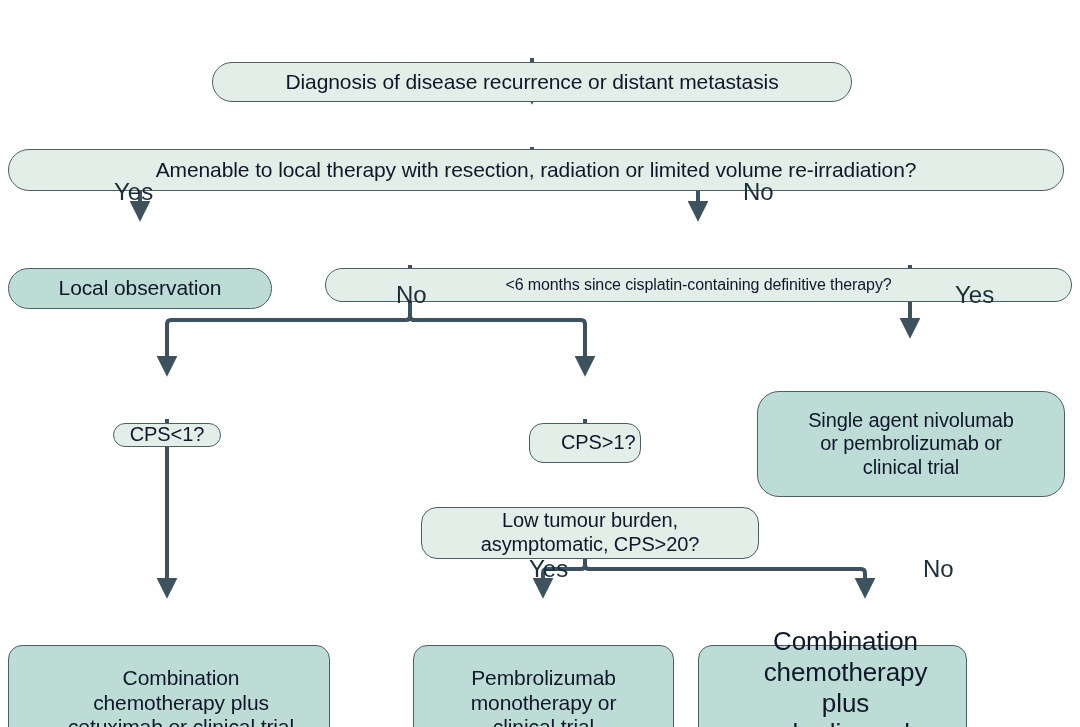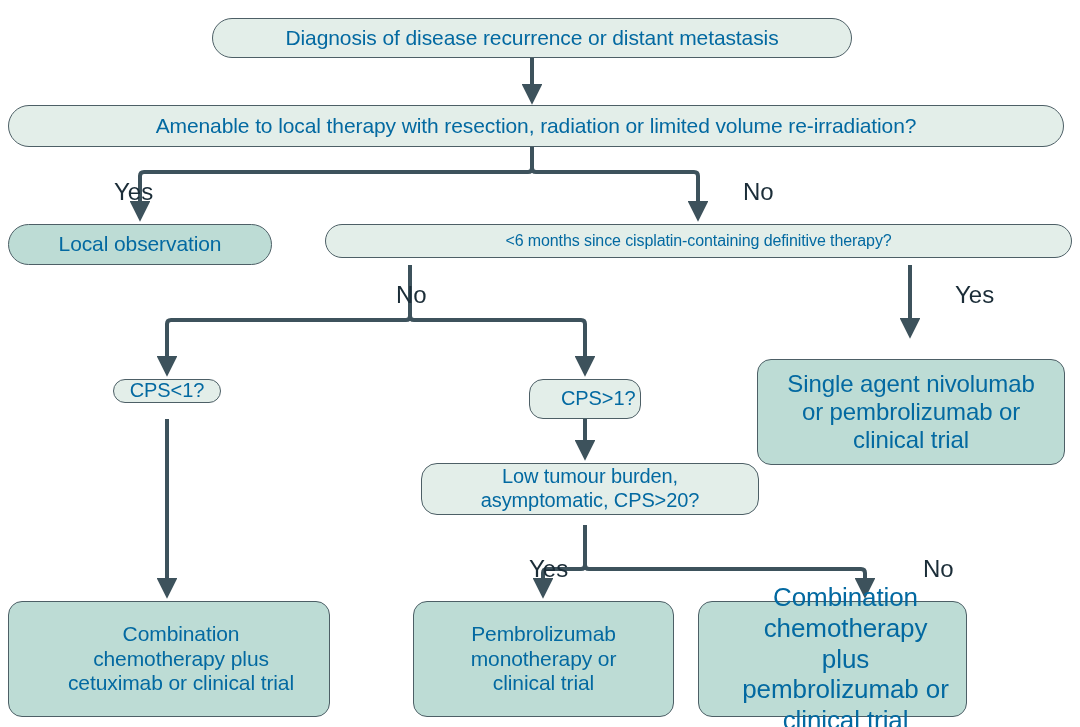--- a/index.html
+++ b/index.html
@@ -27,24 +27,25 @@
     pointer-events: none;
   }
   .node {
     position: absolute;
     box-sizing: border-box;
     display: flex;
     align-items: center;
     justify-content: center;
     text-align: center;
     border: 1.6px solid #4d5f66;
-    color: #0369a1;
+    color: #0f172a;
     line-height: 1.18;
     padding: 2px 10px;
     letter-spacing: -0.1px;
+    margin-top: 44px;
   }
   .decision {
     background: #e3eee9;
   }
   .terminal {
     background: #bddcd5;
   }
   .node .txt {
     display: block;
     width: 100%;
@@ -60,21 +61,21 @@
   }
 
   
   #n-diagnosis   { left:212px; top:18px;  width:640px; height:40px; border-radius:20px; font-size:21px; }
   #n-amenable    { left:8px;   top:105px; width:1056px;height:42px; border-radius:21px; font-size:21px; }
   #n-local-obs   { left:8px;   top:224px; width:264px; height:41px; border-radius:20.5px;font-size:21px; }
   #n-cisplatin   { left:325px; top:224px; width:747px; height:34px; border-radius:20.5px;font-size:16px; }
   #n-cps-lt1     { left:113px; top:379px; width:108px; height:24px; border-radius:14px;  font-size:20px; }
   #n-cps-gt1     { left:529px; top:379px; width:112px; height:40px; border-radius:14px;  font-size:20px;padding-left:31px; }
   #n-low-burden  { left:421px; top:463px; width:338px; height:52px; border-radius:16px;  font-size:20px; }
-  #n-nivolumab   { left:757px; top:359px; width:308px; height:106px;border-radius:14px;  font-size:24px; }
+  #n-nivolumab   { left:757px; top:347px; width:308px; height:106px;border-radius:22px;  font-size:20px; }
   #n-combo-cetux { left:8px;   top:601px; width:322px; height:116px;border-radius:14px;  font-size:21px;padding-left:34px; }
   #n-pembro-mono { left:413px; top:601px; width:261px; height:116px;border-radius:14px;  font-size:21px; }
   #n-combo-pembro{ left:698px; top:601px; width:269px; height:116px;border-radius:14px;  font-size:26px;padding-left:36px; }
 
   
   #lbl-yes-local   { left:82px;  top:180px; }
   #lbl-no-cisplat  { left:711px; top:180px; }
   #lbl-no-cps      { left:364px; top:283px; }
   #lbl-yes-nivo    { left:923px; top:283px; }
   #lbl-yes-pembro  { left:497px; top:557px; }

